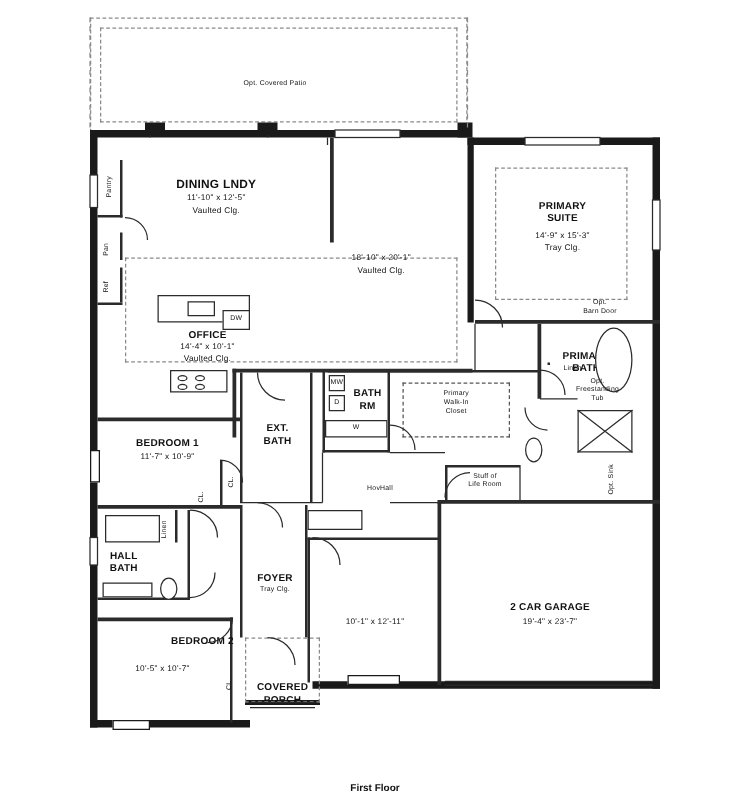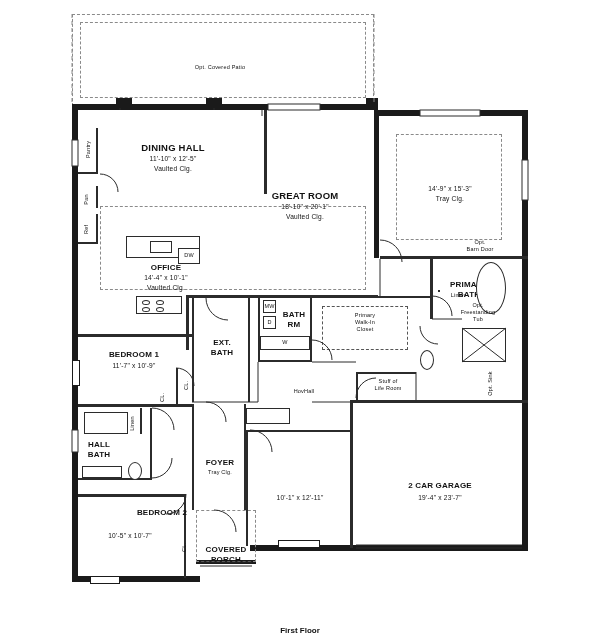--- a/index.html
+++ b/index.html
@@ -111,55 +111,56 @@
   <div class="wall" style="left:522px; top:110px; width:6px; height:441px;"></div>
 
   <div class="wall" style="left:374px; top:110px; width:154px; height:6px;"></div>
 
   <div class="wall" style="left:374px; top:110px; width:5px; height:148px;"></div>
 
   <div class="thin" style="left:186px; top:295px; width:192px; height:3px;"></div>
   <div class="thin" style="left:186px; top:295px; width:3px; height:55px;"></div>
 
   <div class="thin" style="left:264px; top:110px; width:3px; height:84px;"></div>
-  <div class="label lbl-lg" style="left:118px; top:142px; width:110px;">DINING HALL</div>
+  <div class="label lbl-lg" style="left:118px; top:142px; width:110px;">DINING LNDY</div>
   <div class="label lbl-dim" style="left:118px; top:155px; width:110px;">11'-10" x 12'-5"</div>
   <div class="label lbl-dim" style="left:118px; top:165px; width:110px;">Vaulted Clg.</div>
 
   <div class="thin" style="left:96px; top:128px; width:2px; height:46px;"></div>
   <div class="thin" style="left:78px; top:172px; width:20px; height:2px;"></div>
   <div class="label lbl-xs vert" style="left:66px; top:146px; width:44px;">Pantry</div>
 
   <div class="label lbl-xs vert" style="left:68px; top:196px; width:36px;">Pan</div>
   <div class="thin" style="left:96px; top:186px; width:2px; height:22px;"></div>
 
   <div class="label lbl-xs vert" style="left:68px; top:226px; width:36px;">Ref</div>
   <div class="thin" style="left:96px; top:214px; width:2px; height:28px;"></div>
   <div class="thin" style="left:78px; top:242px; width:20px; height:2px;"></div>
 
   <div class="dash" style="left:100px; top:206px; width:266px; height:84px;"></div>
-  <div class="label lbl-lg" style="left:240px; top:190px; width:130px;">GREAT ROOM</div>
   <div class="label lbl-dim" style="left:240px; top:203px; width:130px;">18'-10" x 20'-1"</div>
   <div class="label lbl-dim" style="left:240px; top:213px; width:130px;">Vaulted Clg.</div>
 
   <div class="fixture" style="left:126px; top:236px; width:74px; height:22px;"></div>
   <div class="fixture" style="left:150px; top:241px; width:22px; height:12px;"></div>
   <div class="fixture" style="left:178px; top:248px; width:22px; height:16px;"></div>
   <div class="label lbl-xs" style="left:178px; top:252px; width:22px;">DW</div>
   <div class="label lbl-md" style="left:118px; top:263px; width:96px;">OFFICE</div>
   <div class="label lbl-dim" style="left:118px; top:274px; width:96px;">14'-4" x 10'-1"</div>
   <div class="label lbl-dim" style="left:118px; top:284px; width:96px;">Vaulted Clg.</div>
 
   <div class="fixture" style="left:136px; top:296px; width:46px; height:18px;"></div>
   <div class="fixture oval" style="left:142px; top:300px; width:8px; height:5px;"></div>
   <div class="fixture oval" style="left:156px; top:300px; width:8px; height:5px;"></div>
   <div class="fixture oval" style="left:142px; top:307px; width:8px; height:5px;"></div>
   <div class="fixture oval" style="left:156px; top:307px; width:8px; height:5px;"></div>
 
   <div class="dash" style="left:396px; top:134px; width:106px; height:106px;"></div>
+  <div class="label lbl-md" style="left:398px; top:160px; width:104px;">PRIMARY
+SUITE</div>
   <div class="label lbl-dim" style="left:398px; top:185px; width:104px;">14'-9" x 15'-3"</div>
   <div class="label lbl-dim" style="left:398px; top:195px; width:104px;">Tray Clg.</div>
 
   <div class="thin" style="left:380px; top:256px; width:148px; height:3px;"></div>
   <div class="label lbl-xs" style="left:452px; top:239px; width:56px;">Opt.
 Barn Door</div>
 
   <div class="thin" style="left:430px; top:259px; width:3px; height:60px;"></div>
   <div class="label lbl-md" style="left:436px; top:280px; width:66px;">PRIMARY
 BATH</div>

